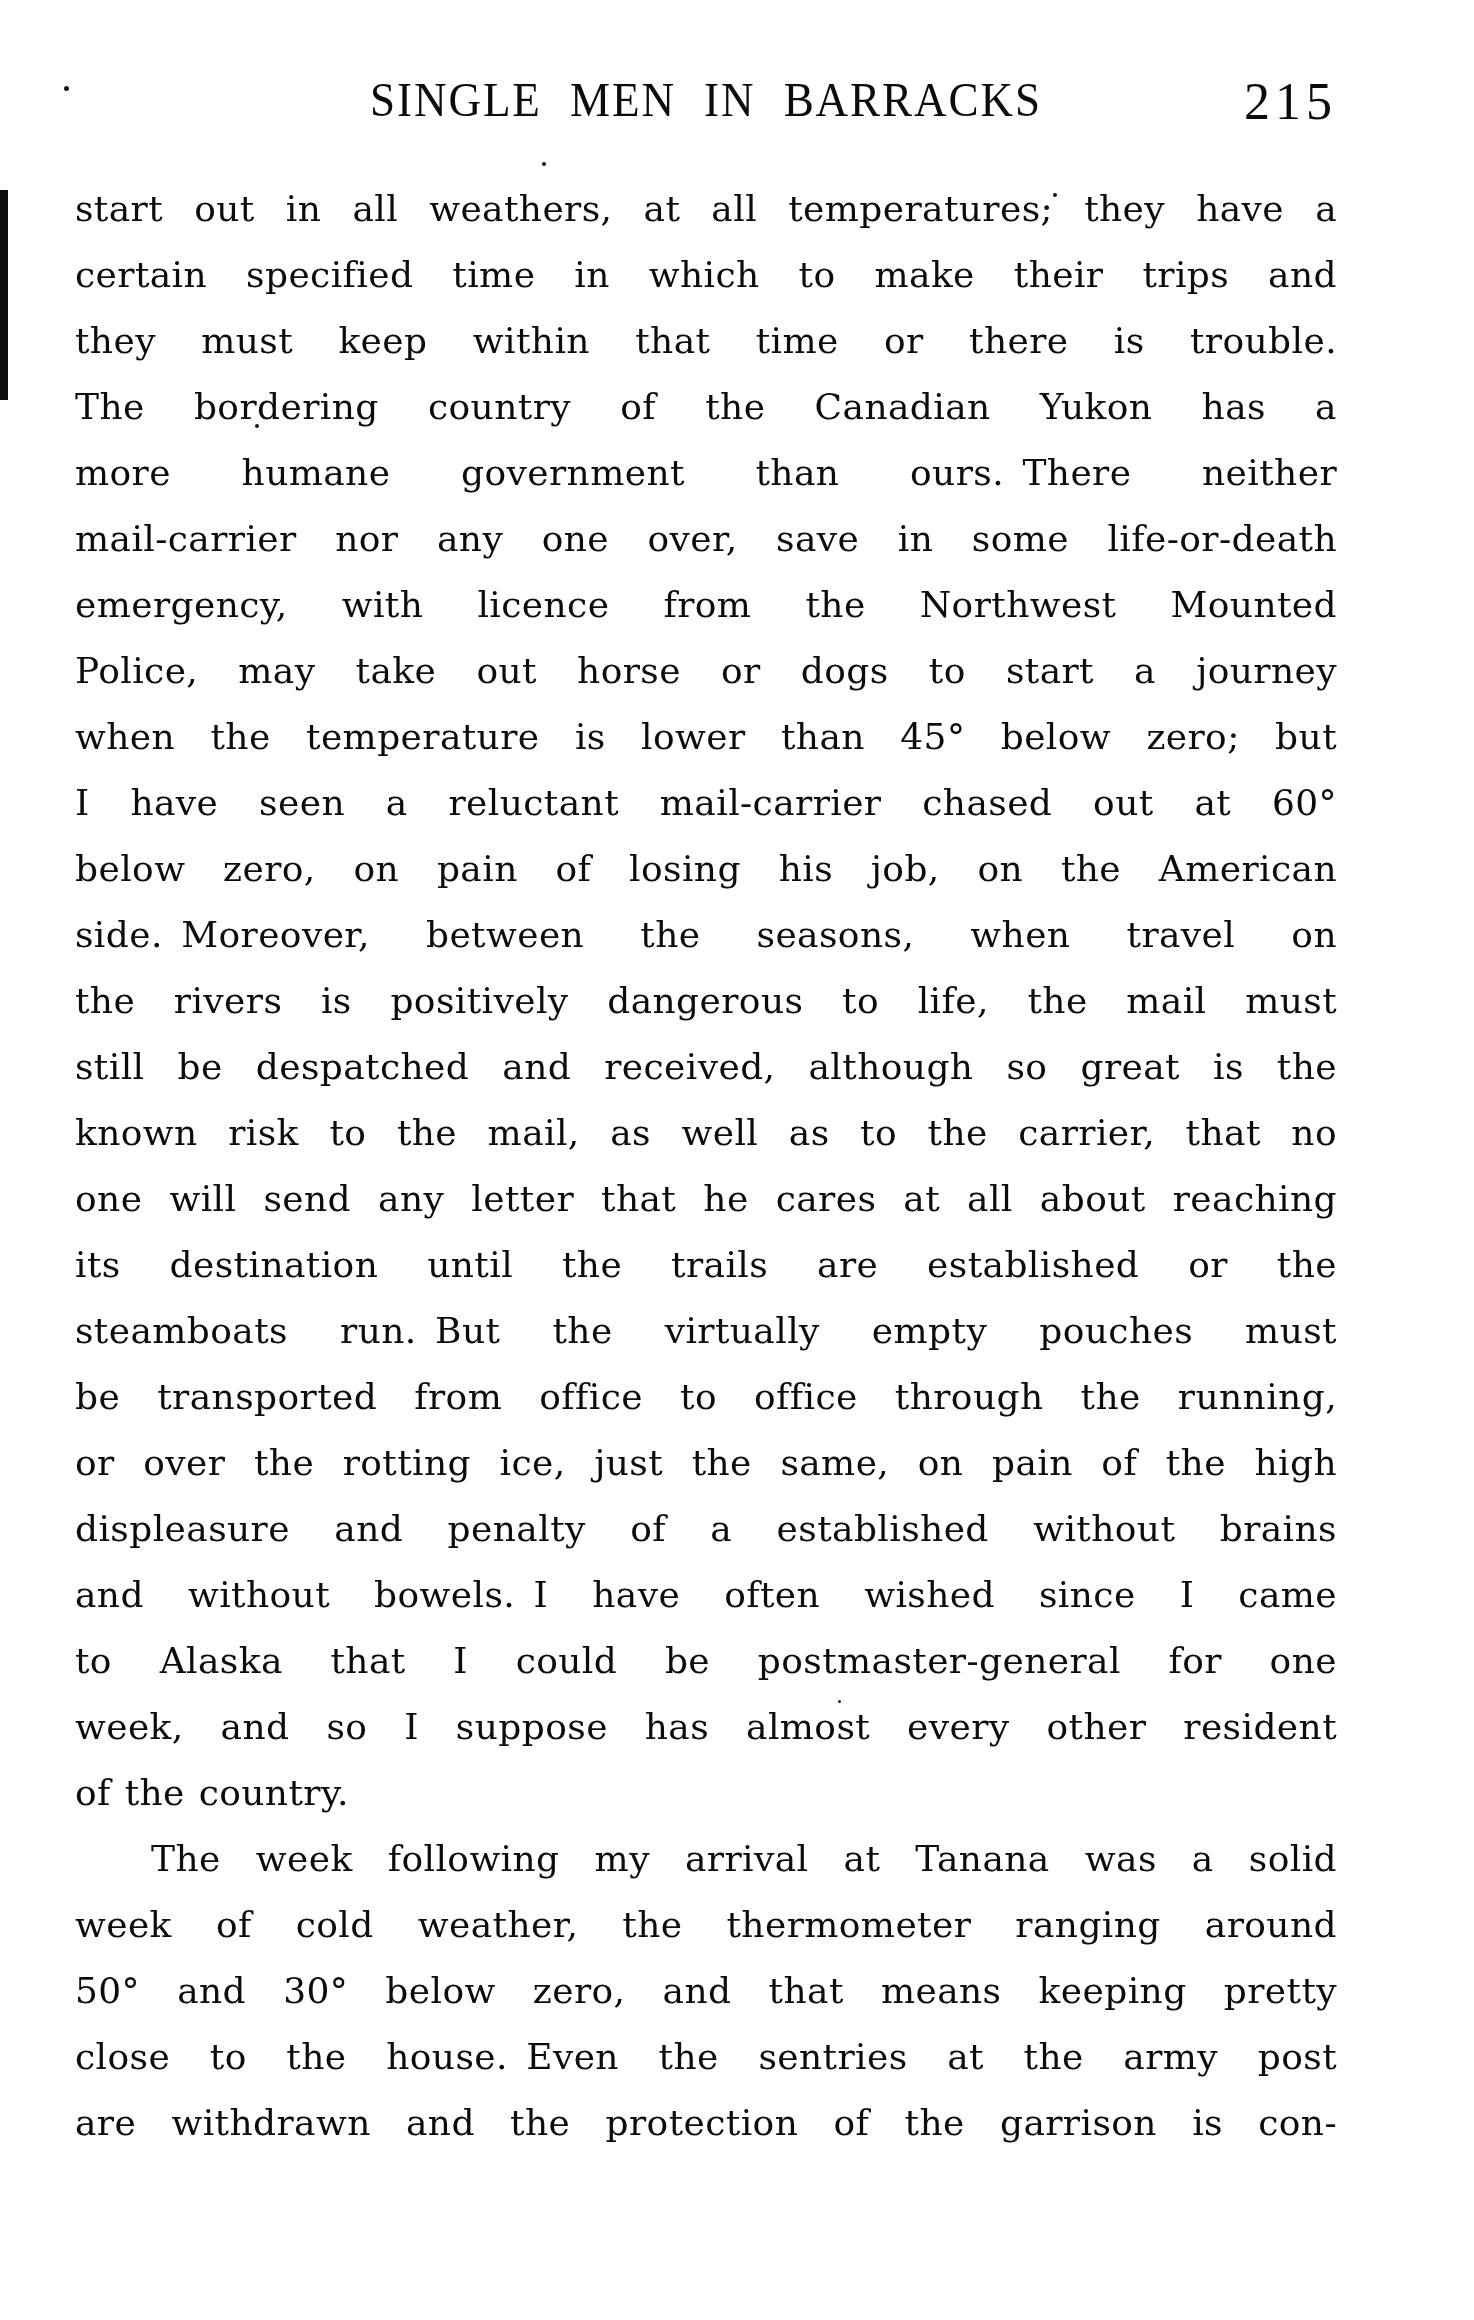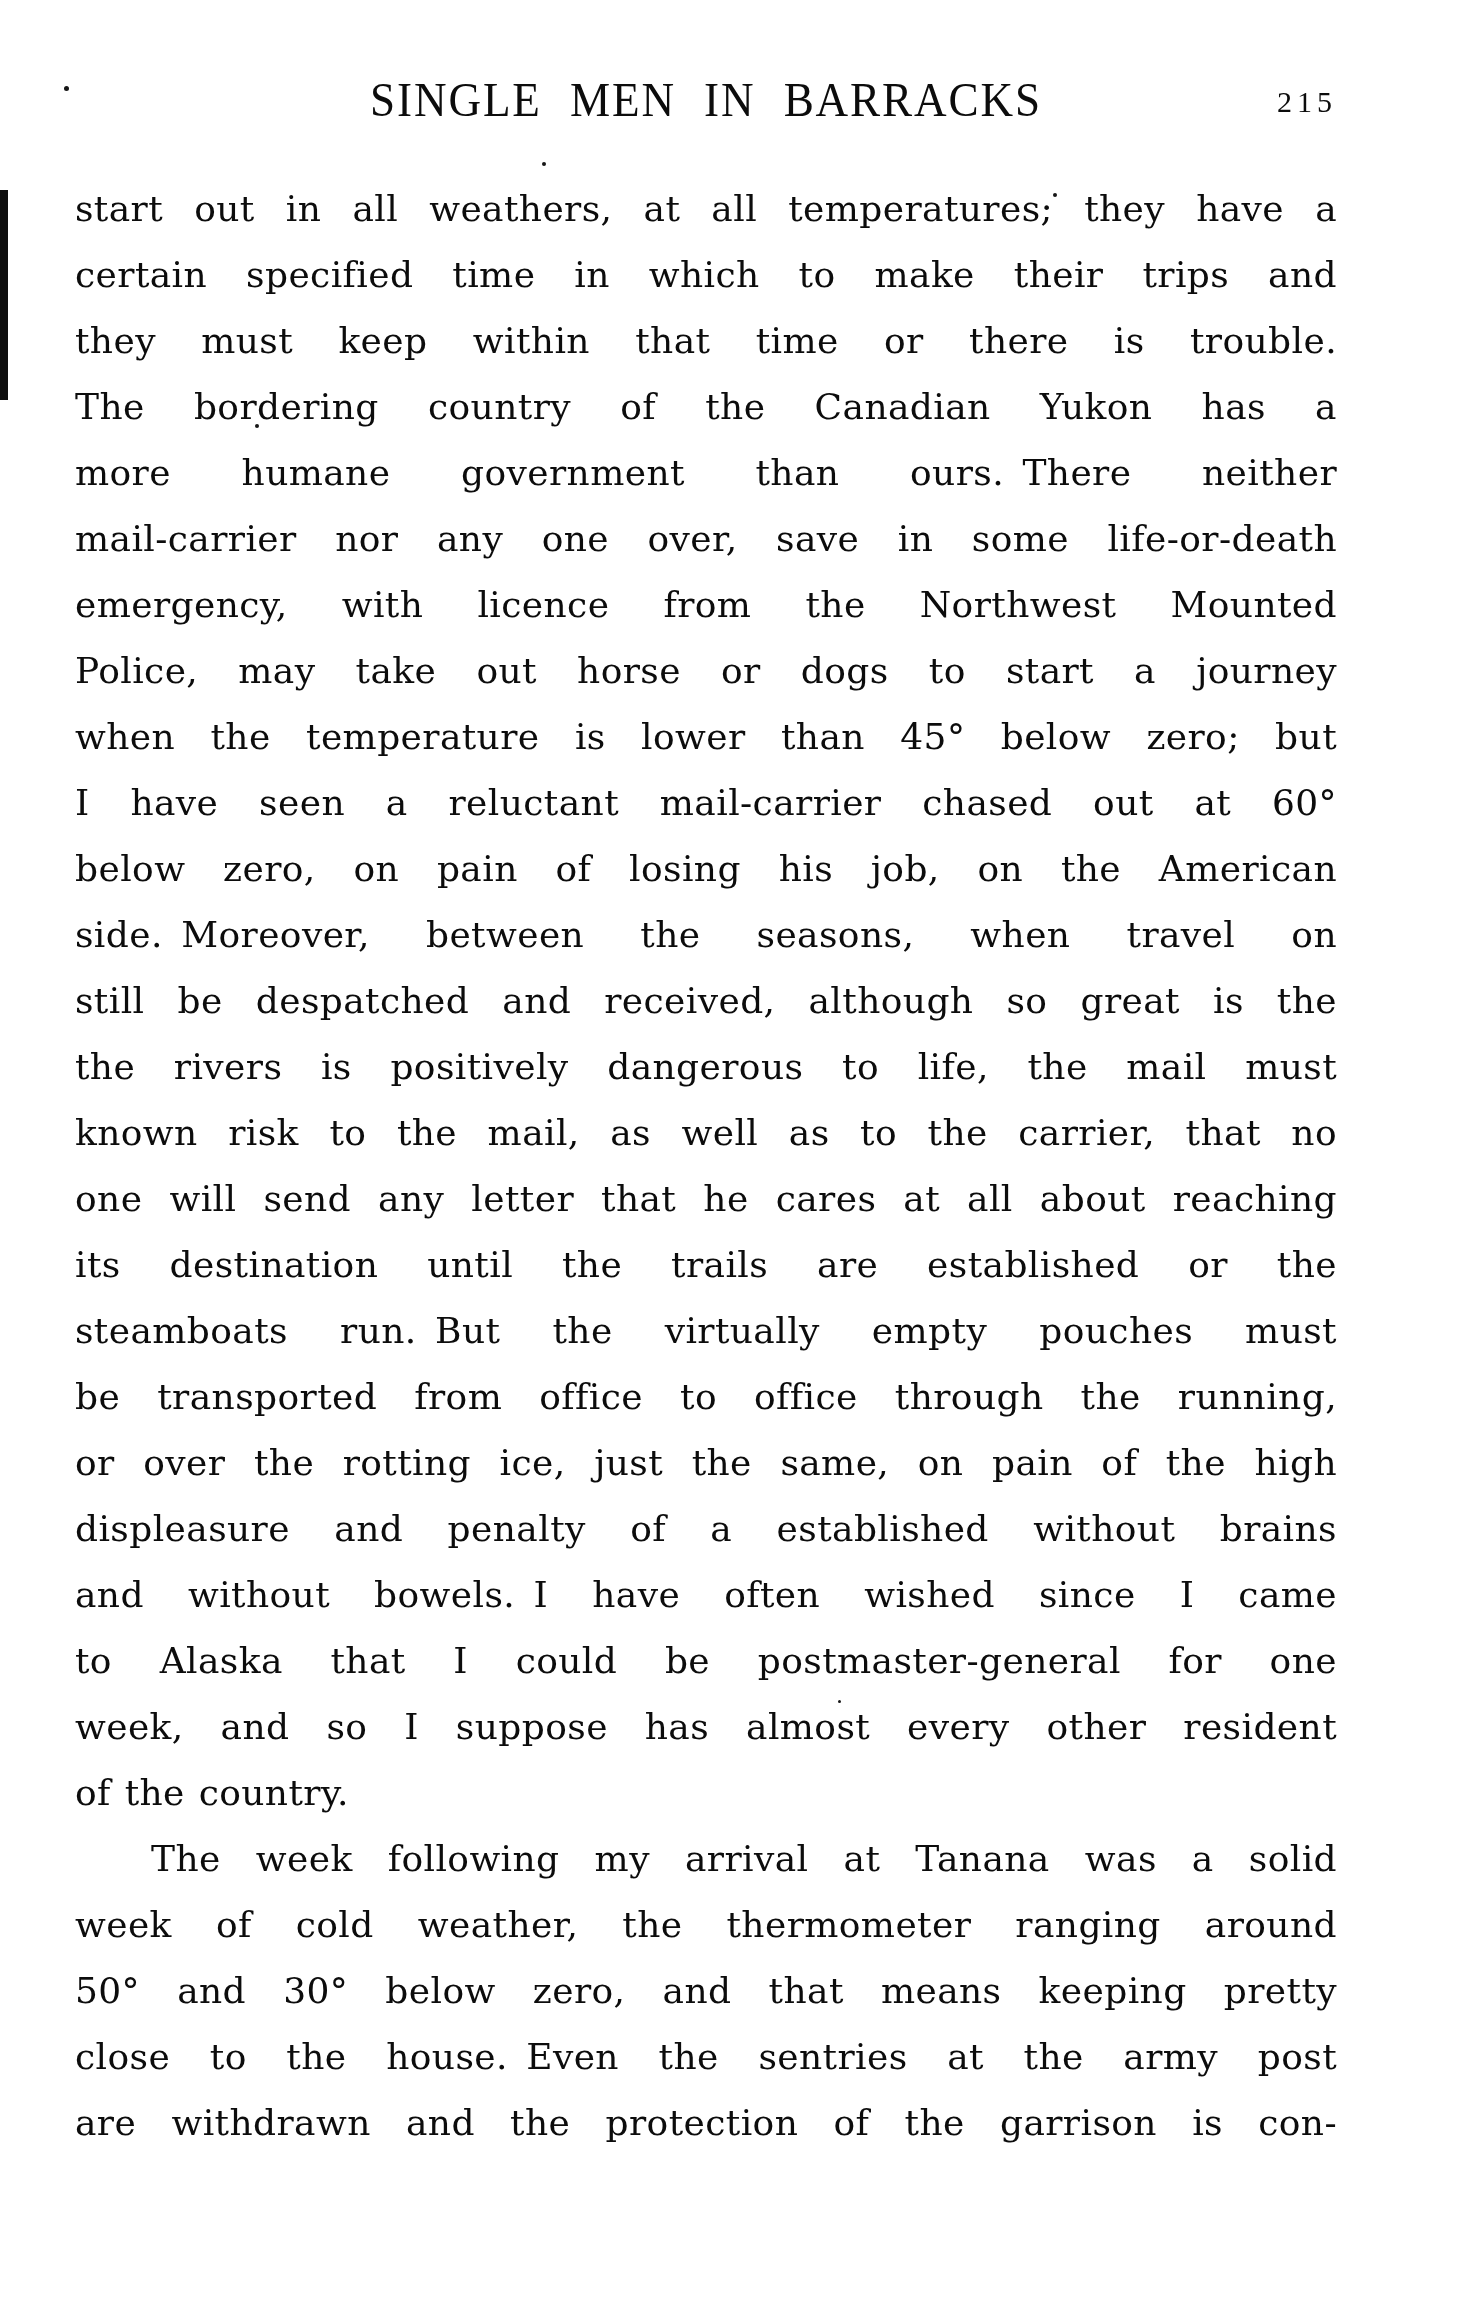--- a/index.html
+++ b/index.html
@@ -16,21 +16,21 @@
   }
   .title {
     display:block; text-align:center;
     font-size:48px; line-height:60px;
     letter-spacing:2px; word-spacing:16px;
     white-space:nowrap;
     transform:scaleX(0.94); transform-origin:center;
   }
   .pagenum {
     position:absolute; right:0; top:10px;
-    font-size:30px; line-height:44px; letter-spacing:5px;
+    font-size:52px; line-height:44px; letter-spacing:5px;
   }
   .body {
     position:absolute; left:75px; top:176px; width:1262px;
     font-size:36px; line-height:66px; letter-spacing:0.4px; word-spacing:2px;
   }
   .line {
     height:66px; overflow:hidden;
     text-align:justify; text-align-last:justify;
   }
   .line.last { text-align-last:left; }
@@ -70,22 +70,22 @@
       <div class="line">they must keep within that time or there is trouble.</div>
       <div class="line">The bordering country of the Canadian Yukon has a</div>
       <div class="line">more humane government than ours. There neither</div>
       <div class="line">mail-carrier nor any one over, save in some life-or-death</div>
       <div class="line">emergency, with licence from the Northwest Mounted</div>
       <div class="line">Police, may take out horse or dogs to start a journey</div>
       <div class="line">when the temperature is lower than 45° below zero; but</div>
       <div class="line">I have seen a reluctant mail-carrier chased out at 60°</div>
       <div class="line">below zero, on pain of losing his job, on the American</div>
       <div class="line">side. Moreover, between the seasons, when travel on</div>
+      <div class="line">the rivers is positively dangerous to life, the mail must</div>
       <div class="line">still be despatched and received, although so great is the</div>
-      <div class="line">the rivers is positively dangerous to life, the mail must</div>
       <div class="line">known risk to the mail, as well as to the carrier, that no</div>
       <div class="line">one will send any letter that he cares at all about reaching</div>
       <div class="line">its destination until the trails are established or the</div>
       <div class="line">steamboats run. But the virtually empty pouches must</div>
       <div class="line">be transported from office to office through the running,</div>
       <div class="line">or over the rotting ice, just the same, on pain of the high</div>
       <div class="line">displeasure and penalty of a established without brains</div>
       <div class="line">and without bowels. I have often wished since I came</div>
       <div class="line">to Alaska that I could be postmaster-general for one</div>
       <div class="line">week, and so I suppose has almost every other resident</div>

